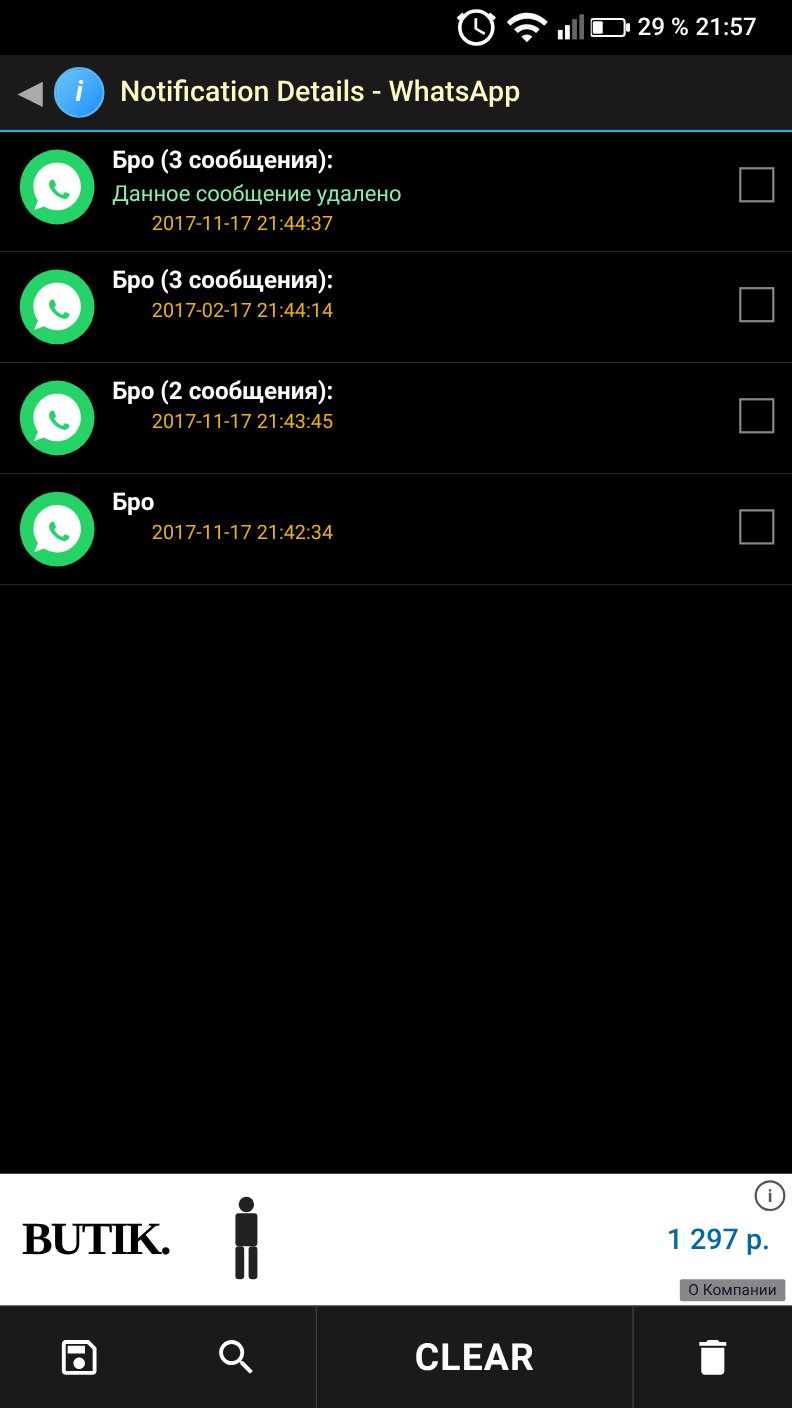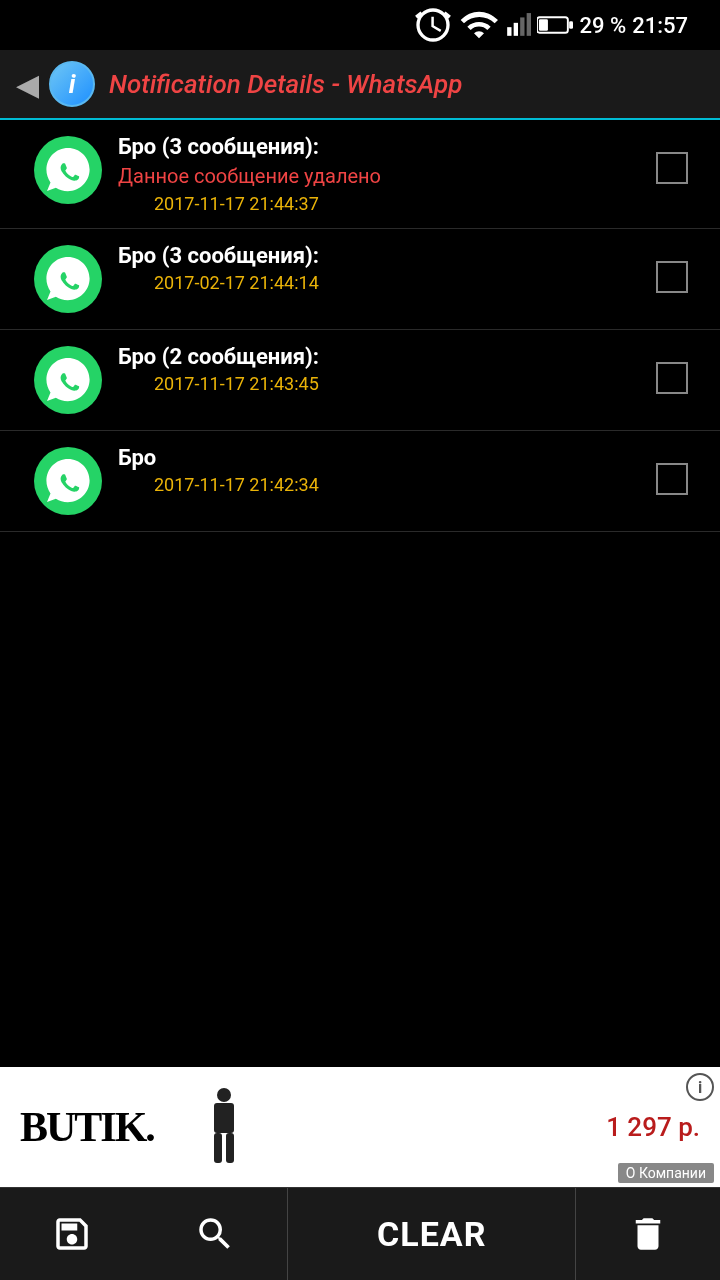--- a/index.html
+++ b/index.html
@@ -55,33 +55,32 @@
       align-items: center;
       justify-content: center;
       font-size: 28px;
       font-weight: bold;
       color: #fff;
       border: 2px solid #5ab8f0;
     }
     .header-title {
       font-size: 26px;
       font-weight: 500;
-      color: #ef4444;
-      font-style: italic;
+      color: #fef9c3;
     }
 
     
     .notification-list {
       width: 100%;
       background: #000;
     }
     .notification-item {
       display: flex;
       align-items: flex-start;
-      padding: 14px 32px;
+      padding: 14px 16px;
       border-bottom: 1px solid #2a2a2a;
       gap: 14px;
     }
     .whatsapp-icon {
       width: 72px;
       height: 72px;
       flex-shrink: 0;
     }
     .whatsapp-icon svg {
       width: 72px;
@@ -92,21 +91,21 @@
       min-width: 0;
     }
     .notif-title {
       font-size: 22px;
       font-weight: bold;
       color: #fff;
       margin-bottom: 4px;
     }
     .notif-body {
       font-size: 20px;
-      color: #ef4444;
+      color: #86efac;
       margin-bottom: 4px;
       line-height: 1.3;
     }
     .notif-time {
       font-size: 18px;
       color: #eab308;
       margin-left: 36px;
     }
     .notif-checkbox {
       width: 32px;
@@ -144,21 +143,21 @@
       display: flex;
       align-items: center;
       justify-content: center;
       margin-left: 20px;
     }
     .ad-price {
       flex: 1;
       text-align: right;
       padding-right: 20px;
       font-size: 26px;
-      color: #b91c1c;
+      color: #0369a1;
       font-weight: 500;
     }
     .ad-info-btn {
       position: absolute;
       top: 6px;
       right: 6px;
       width: 28px;
       height: 28px;
       border-radius: 50%;
       border: 2px solid #555;
@@ -168,21 +167,21 @@
       justify-content: center;
       font-size: 16px;
       color: #555;
       font-weight: bold;
     }
     .ad-company-label {
       position: absolute;
       bottom: 4px;
       right: 6px;
       background: #888;
-      color: #ffffff;
+      color: #0f172a;
       font-size: 14px;
       padding: 2px 8px;
       border-radius: 2px;
     }
 
     
     .bottom-bar {
       position: absolute;
       bottom: 0;
       left: 0;

